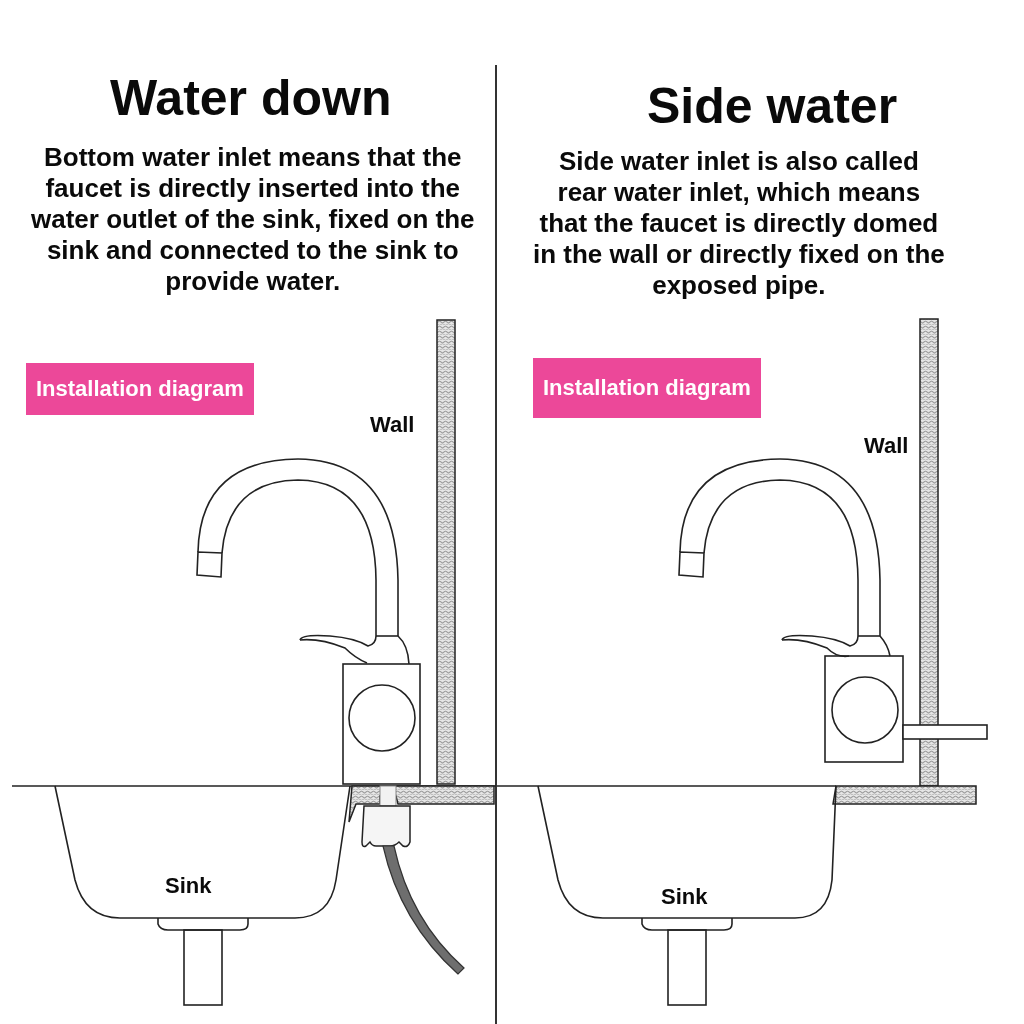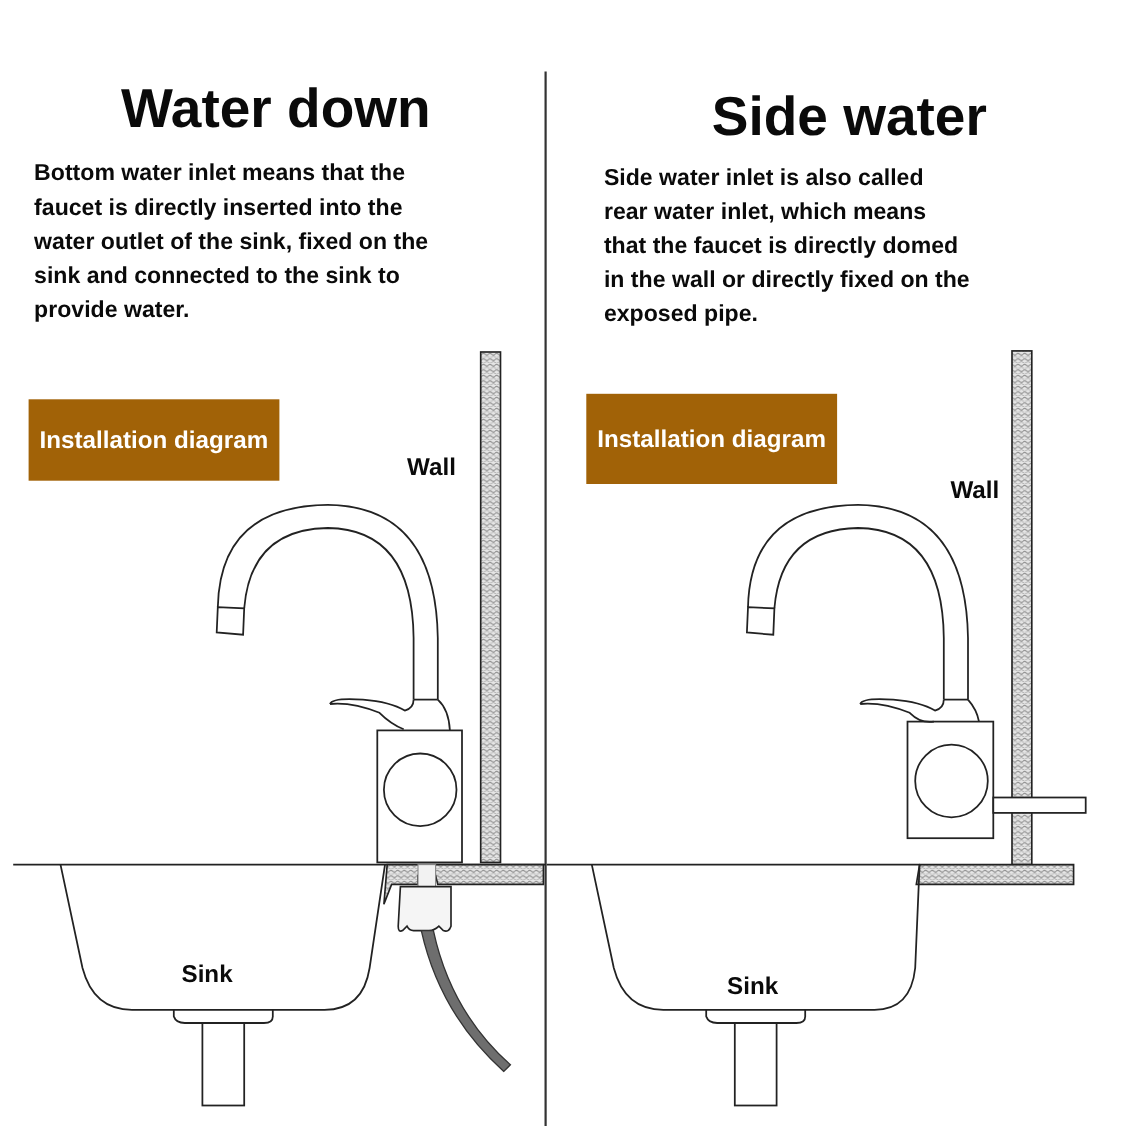--- a/index.html
+++ b/index.html
@@ -1,22 +1,22 @@
 <!DOCTYPE html>
 <html><head>
 <meta charset="utf-8">
 <style>
   html, body { margin: 0; padding: 0; background: #ffffff; }
   body { width: 1024px; height: 1024px; position: relative; overflow: hidden;
          font-family: "Liberation Sans", "DejaVu Sans", sans-serif; color: #0a0a0a; }
-  .abs { position: absolute; }
+  .abs { position: absolute; text-align: center; }
   .title { font-weight: bold; font-size: 50px; line-height: 1; white-space: nowrap; }
-  .desc { font-weight: bold; font-size: 21px; line-height: 31px; white-space: pre-line; }
-  .badge { background: #a16207; color: #fff; font-weight: bold; font-size: 22px;
-           padding: 12px 10px; height: 50px; line-height: 50px; white-space: nowrap; }
+  .desc { font-weight: bold; font-size: 26px; line-height: 31px; white-space: pre-line; }
+  .badge { background: #ec4899; color: #fff; font-weight: bold; font-size: 22px;
+           padding: 1px 10px; height: 50px; line-height: 50px; white-space: nowrap; }
   .label { font-weight: bold; font-size: 22px; white-space: nowrap; }
   svg { position: absolute; left: 0; top: 0; }
 </style>
 </head>
 <body>
 
 <svg width="1024" height="1024" viewBox="0 0 1024 1024">
   <defs>
     <pattern id="hatch" width="6" height="5" patternUnits="userSpaceOnUse">
       <rect width="6" height="5" fill="#e6e6e6"></rect>
@@ -90,20 +90,20 @@
 <div class="abs desc" style="left:31px; top:142px;">Bottom water inlet means that the
 faucet is directly inserted into the
 water outlet of the sink, fixed on the
 sink and connected to the sink to
 provide water.</div>
 <div class="abs badge" style="left:26px; top:363px;">Installation diagram</div>
 <div class="abs label" style="left:370px; top:412px;">Wall</div>
 <div class="abs label" style="left:165px; top:873px;">Sink</div>
 
 <div class="abs title" style="left:647px; top:81px;">Side water</div>
-<div class="abs desc" style="left:533px; top:146px;margin-left:16px;">Side water inlet is also called
+<div class="abs desc" style="left:533px; top:146px;">Side water inlet is also called
 rear water inlet, which means
 that the faucet is directly domed
 in the wall or directly fixed on the
 exposed pipe.</div>
 <div class="abs badge" style="left:533px; top:358px; height:58px; line-height:58px;">Installation diagram</div>
 <div class="abs label" style="left:864px; top:433px;">Wall</div>
 <div class="abs label" style="left:661px; top:884px;">Sink</div>
 
 </body></html>

